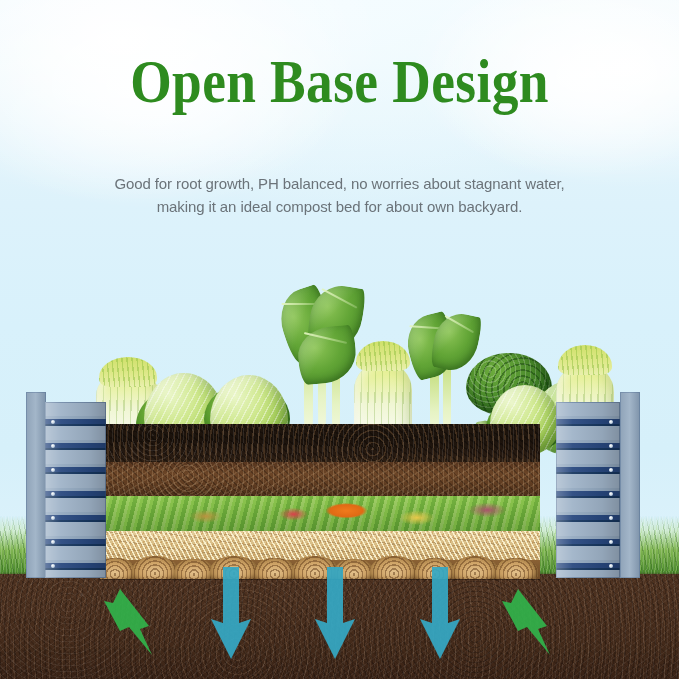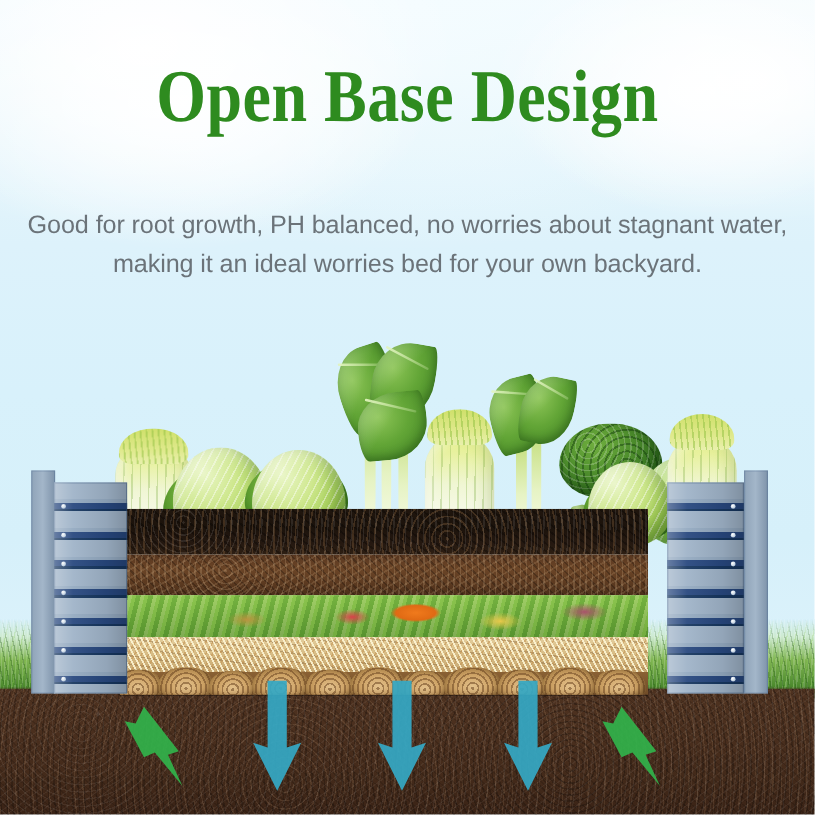--- a/index.html
+++ b/index.html
@@ -66,21 +66,21 @@
     transform: scaleX(0.86);
     transform-origin: center center;
     white-space: nowrap;
   }
 
   .subtitle {
     position: absolute;
     left: 0; right: 0;
     top: 172px;
     text-align: center;
-    font-size: 21px;
+    font-size: 15px;
     line-height: 1.55;
     color: #6b7379;
     letter-spacing: -0.1px;
     padding: 0 22px;
     box-sizing: border-box;
   }
   .subtitle .line { display: block; }
 
   
   .grass-band {
@@ -376,21 +376,21 @@
 <div id="scene">
 
   <div class="bg-sky"></div>
   <div class="bg-glow-left"></div>
   <div class="bg-glow-right"></div>
 
   <div class="headline nosel">Open Base Design</div>
 
   <div class="subtitle nosel">
     <span class="line">Good for root growth, PH balanced, no worries about stagnant water,</span>
-    <span class="line">making it an ideal worries bed for your own backyard.</span>
+    <span class="line">making it an ideal compost bed for about own backyard.</span>
   </div>
 
   <div class="grass-band"></div>
   <div class="grass-blades"></div>
   <div class="soil-top-edge"></div>
   <div class="ground-soil"></div>
 
   <div class="veg-row">
 
     <div class="veg" style="left:8px; width:64px; height:92px;">

